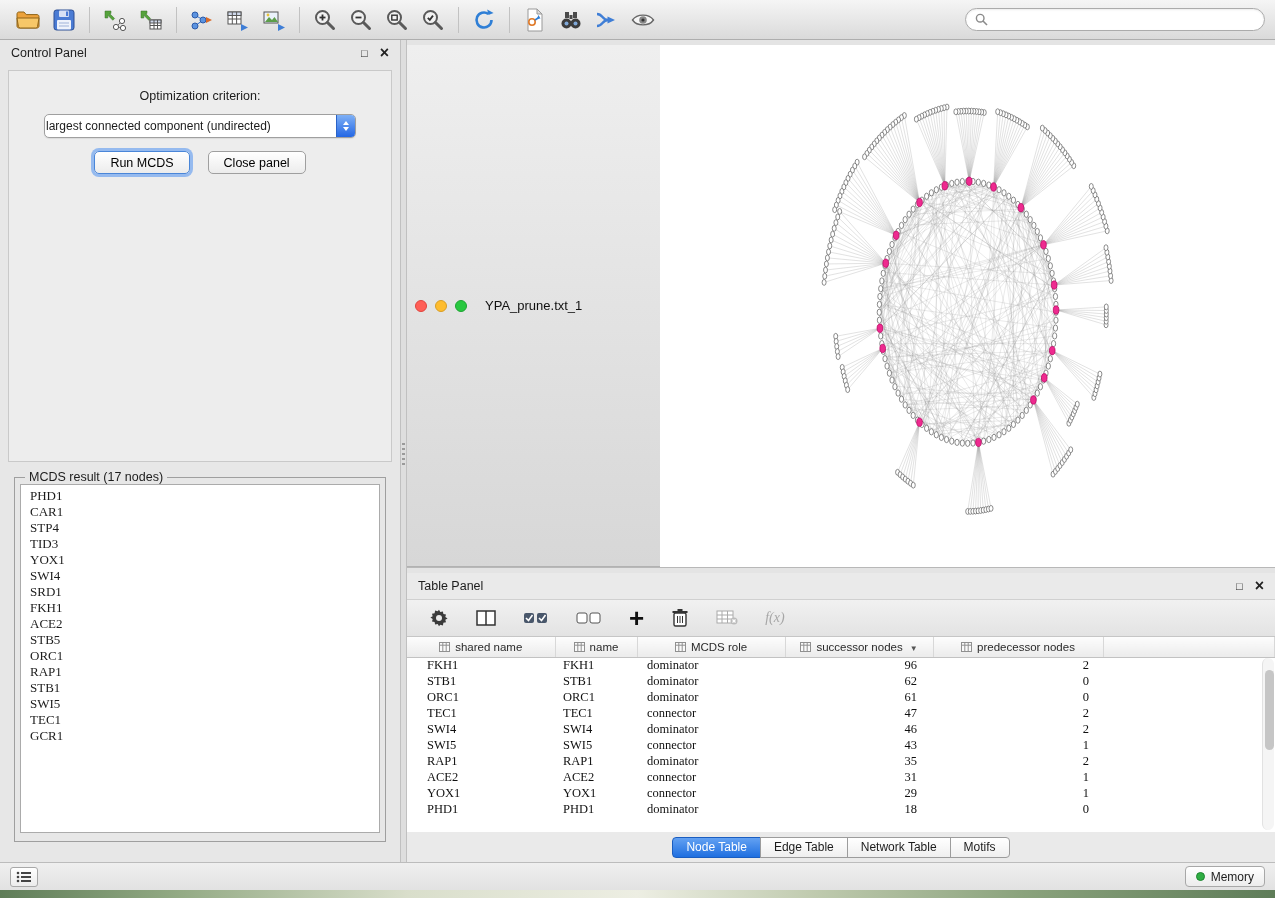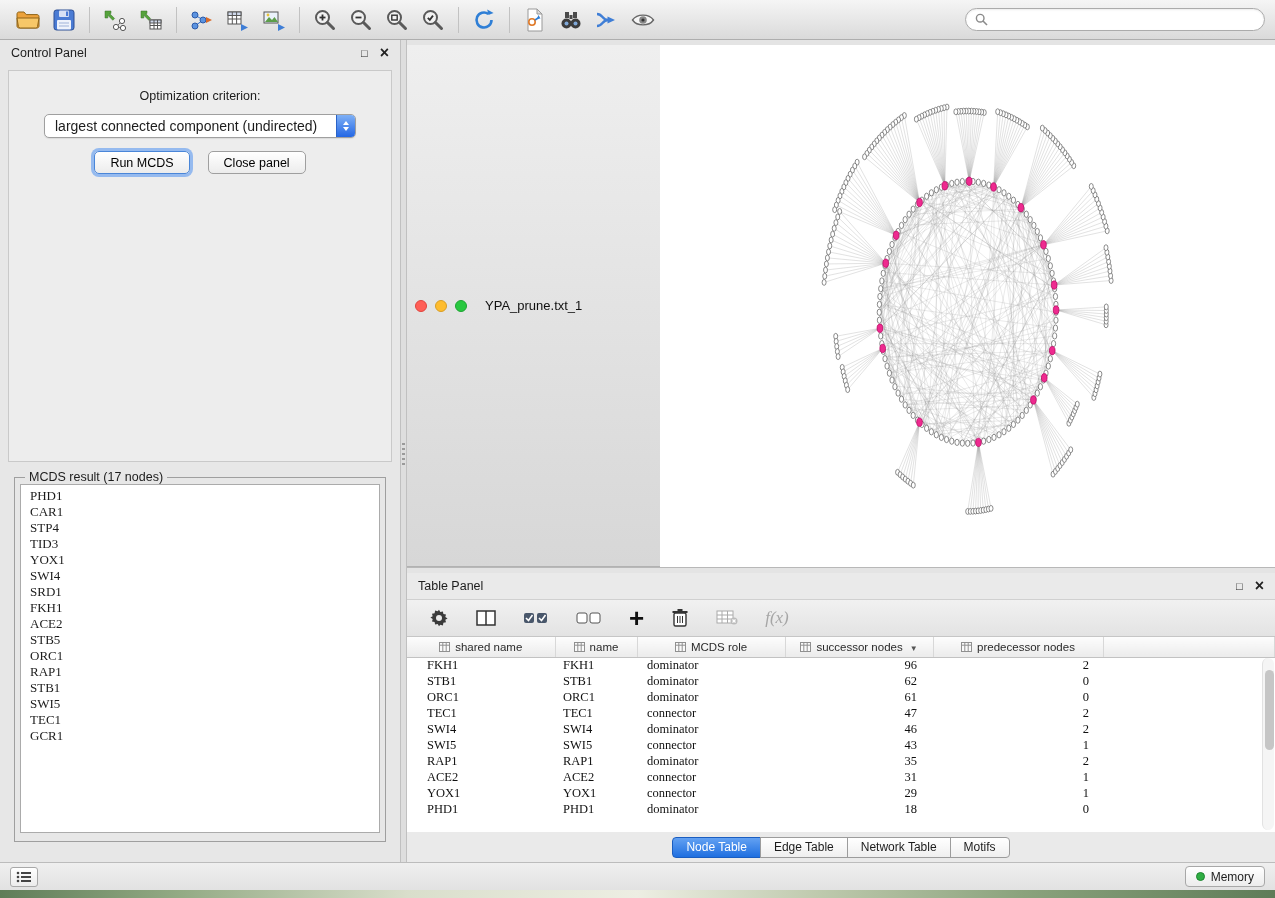--- a/index.html
+++ b/index.html
@@ -20,21 +20,21 @@
 .wbtn{font-size:11px;color:#222;line-height:1}
 .wclose{font-size:16px;font-weight:700}
 .seg-row{flex:0 0 30px;display:flex;justify-content:center;align-items:center}
 .seg{height:21px;padding:0 13px;display:flex;align-items:center;background:linear-gradient(#fff,#f0f0f0);border:1px solid #9c9c9c;margin-left:-1px;font-size:12px}
 .seg:first-child{border-radius:4px 0 0 4px;margin-left:0}
 .seg:last-child{border-radius:0 4px 4px 0}
 .seg-active{background:linear-gradient(#63a1f2,#1f6fe0);border-color:#1a5dc0;color:#fff}
 .cp-card{flex:1;margin:4px 8px 8px;background:#ededed;border:1px solid #c9c9c9;display:flex;flex-direction:column;align-items:center;min-height:0}
 .opt-label{margin-top:18px;font-size:12.5px}
 .dropdown{margin-top:11px;width:312px;height:24px;background:#fff;border:1px solid #9f9f9f;border-radius:5px;display:flex;align-items:center;overflow:hidden;box-shadow:0 1px 1px rgba(0,0,0,.08)}
-.dd-text{flex:1;padding:0 10px;font-size:14px;white-space:nowrap}
+.dd-text{flex:1;padding:0 1px;font-size:12px;white-space:nowrap}
 .dd-cap{flex:0 0 19px;height:100%;background:linear-gradient(#7eb0f6,#2467e4);display:flex;flex-direction:column;align-items:center;justify-content:center;gap:2px;border-left:1px solid #2a63c8}
 .dd-cap i{width:0;height:0;border-left:3.5px solid transparent;border-right:3.5px solid transparent;display:block}
 .dd-cap .up{border-bottom:4.5px solid #fff}
 .dd-cap .dn{border-top:4.5px solid #fff}
 .btn-row{margin-top:13px;display:flex;gap:18px}
 .mbtn{height:23px;padding:0 15px;font:12.5px "Liberation Sans",sans-serif;background:linear-gradient(#fff,#ececec);border:1px solid #9f9f9f;border-radius:5px}
 .mbtn.focus{box-shadow:0 0 0 3px rgba(77,144,240,.55);border-color:#4a86d8}
 .result-box{flex:0 0 372px;margin:0 14px 20px;border:1px solid #9f9f9f;display:flex;flex-direction:row;padding:0 5px 8px;min-height:0}
 .result-box legend{padding:0 4px;margin-left:5px;font-size:12.5px}
 .result-list{flex:1;background:#fff;border:1px solid #ababab;padding:3px 9px;font-family:"Liberation Serif",serif;font-size:13px;overflow:hidden}
@@ -52,21 +52,21 @@
 .green{background:#28c840;border:1px solid #1da432}
 .net-title{flex:1;text-align:center;font-size:13px;color:#111}
 .lights-sp{width:70px}
 .net-canvas{flex:1;background:#fff;position:relative}
 .net-canvas svg{position:absolute;inset:0;width:100%;height:100%}
 
 .table-panel{flex:1;margin-top:5px;background:#eaeaea;display:flex;flex-direction:column;min-height:0}
 .tp-toolbar{flex:0 0 38px;background:linear-gradient(#f1f1f1,#e3e3e3);border-top:1px solid #d0d0d0;border-bottom:1px solid #c6c6c6;display:flex;align-items:center;gap:27px;padding:0 22px}
 .tpbtn{display:flex;align-items:center;justify-content:center}
 .plusg{font-size:26px;font-weight:700;line-height:20px;color:#101010}
-.fx{font-family:"Liberation Serif",serif;font-style:italic;font-size:17px;color:#a6a6a6}
+.fx{font-family:"Liberation Serif",serif;font-style:italic;font-size:14px;color:#a6a6a6}
 .table-area{flex:1;background:#fff;position:relative;overflow:hidden}
 table{width:100%;border-collapse:collapse;table-layout:fixed}
 th{height:20px;background:linear-gradient(#fdfdfd,#ebebeb);border-right:1px solid #d8d8d8;border-bottom:1px solid #c2c2c2;font-weight:400;font-size:11.5px;color:#2a2a2a;white-space:nowrap}
 th svg{vertical-align:-1px;margin-right:5px}
 .sort{font-size:8px;color:#555;margin-left:7px}
 td{height:16px;font-family:"Liberation Serif",serif;font-size:12.5px;color:#101010;white-space:nowrap;overflow:hidden}
 .c0{width:148px}.c1{width:82px}.c2{width:148px}.c3{width:148px}.c4{width:170px}.cf{width:auto}
 td.c0{padding-left:20px}td.c1{padding-left:8px}td.c2{padding-left:10px}
 td.c3{text-align:right;padding-right:16px}td.c4{text-align:right;padding-right:14px}
 .vscroll{position:absolute;top:21px;right:1px;bottom:2px;width:12px;background:#f5f5f5;border-left:1px solid #e2e2e2;border-radius:6px}

